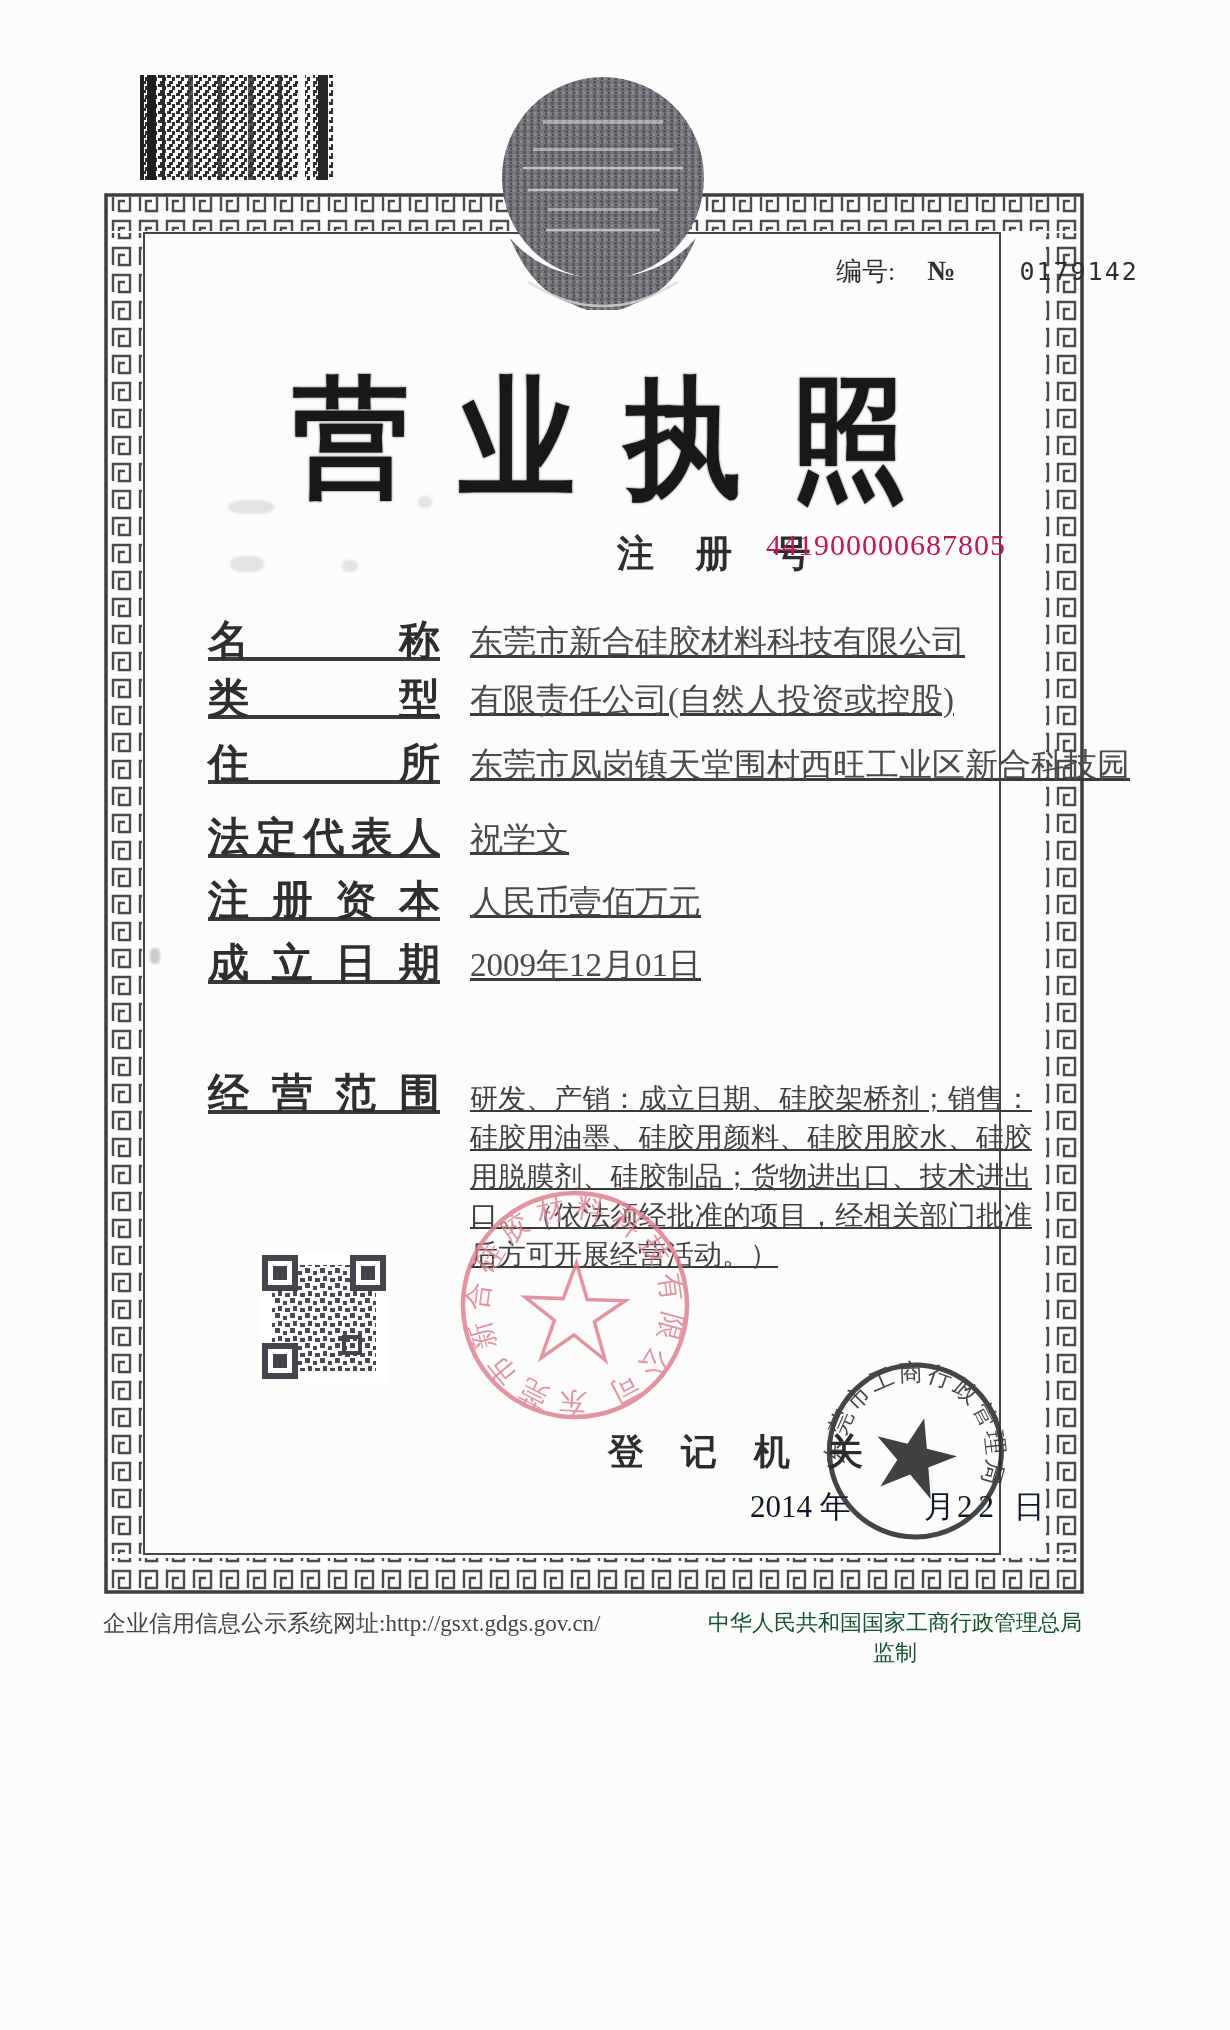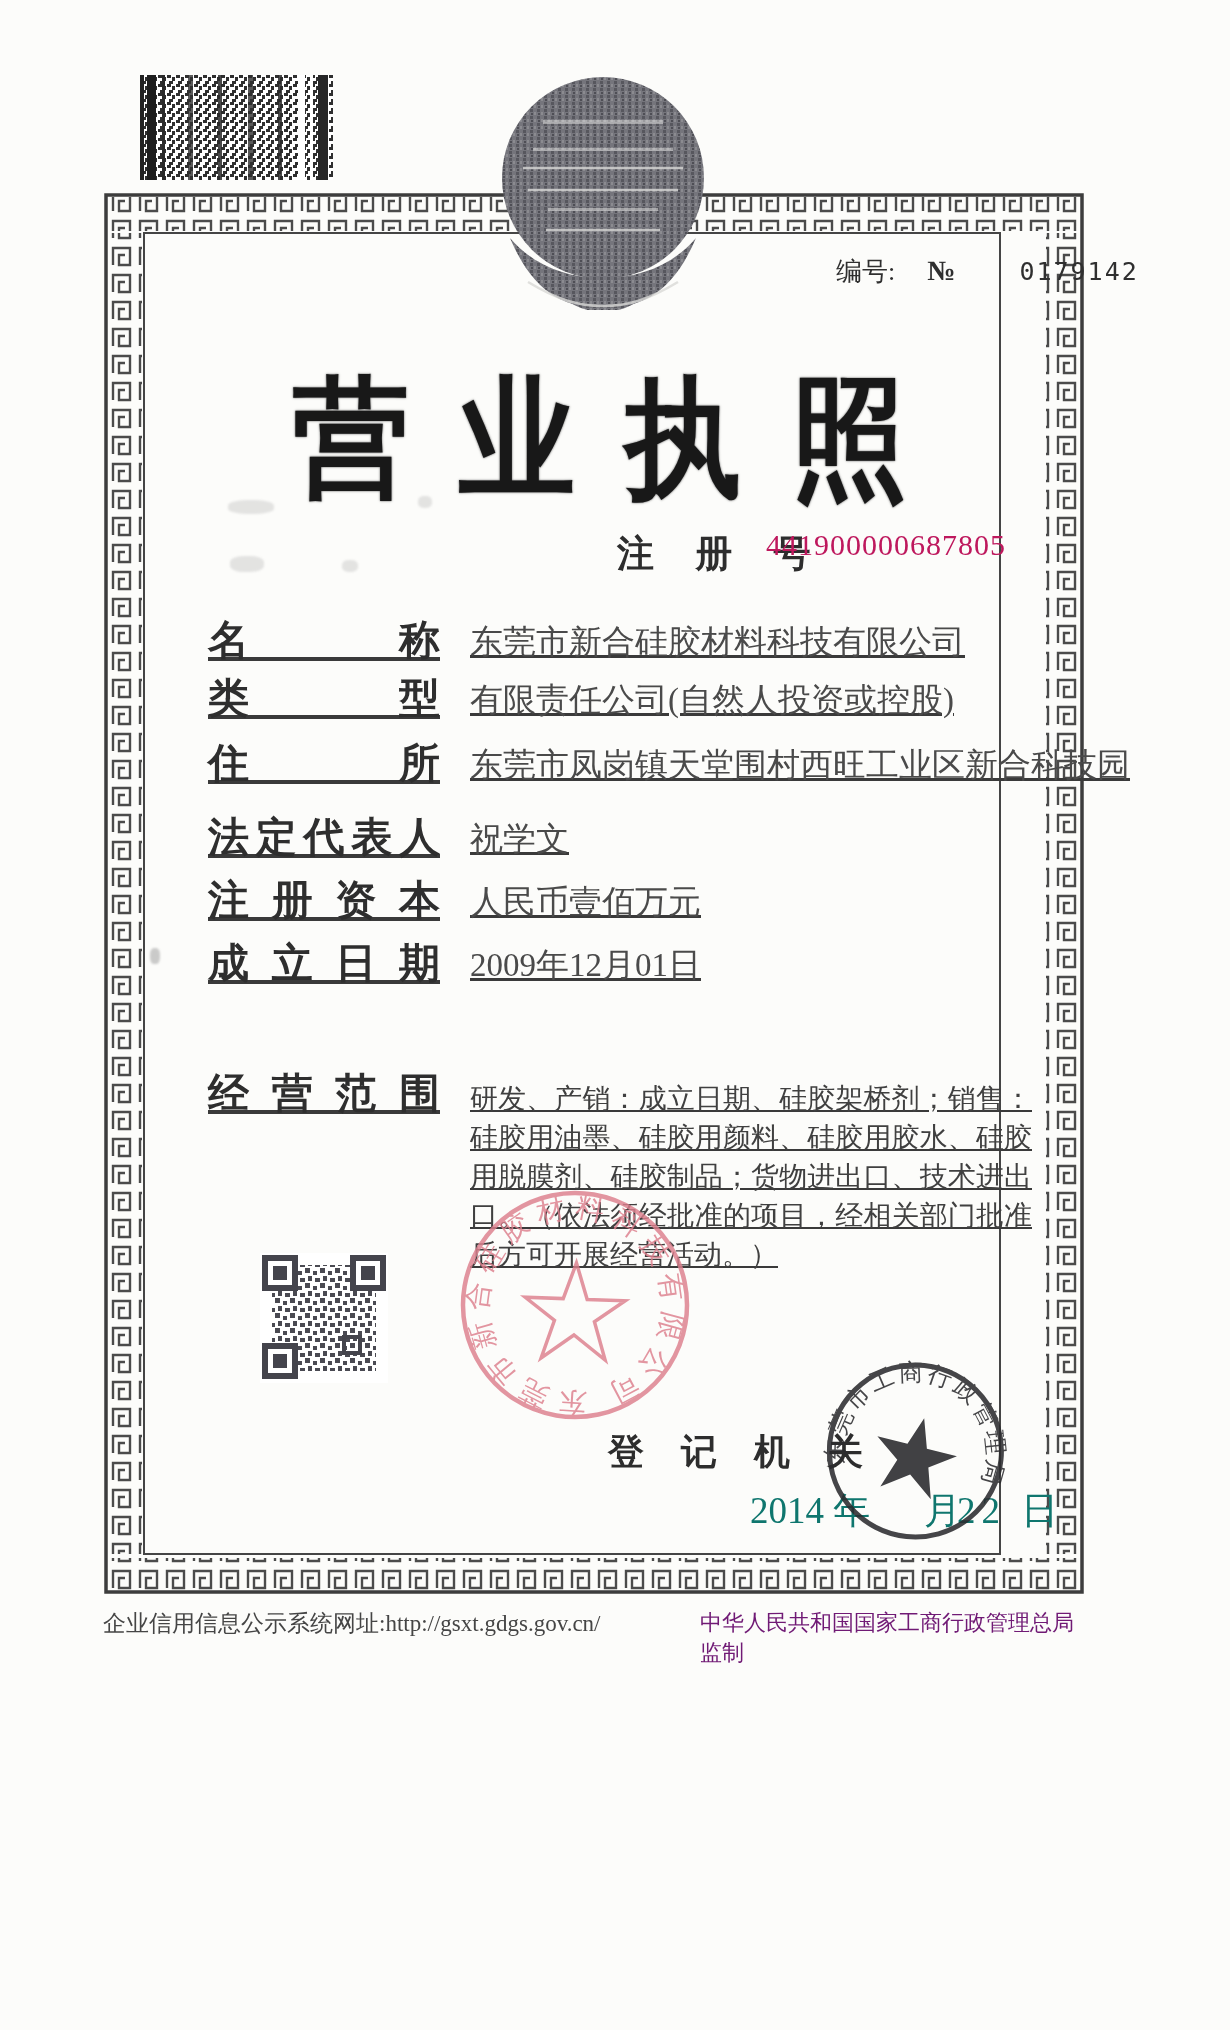--- a/index.html
+++ b/index.html
@@ -18,27 +18,27 @@
   #regno-label{left:617px;top:529px;font-size:37px;font-weight:600;color:#2d2d2d;letter-spacing:16px;white-space:pre;}
   #regno-value{left:766px;top:528px;font-size:30px;color:#be185d;letter-spacing:1px;}
   
   .row{position:absolute;left:208px;display:flex;align-items:flex-start;text-decoration:underline;}
   .flabel{width:232px;font-size:41px;font-weight:600;color:#2e2e2e;
           text-align:justify;text-align-last:justify;margin-right:30px;line-height:1.1;flex:none;}
   .fvalue{font-size:33px;color:#4a4a4a;line-height:1.2;padding-top:5px;}
   .fvalue.small{font-size:28px;line-height:39px;width:562px;text-align:justify;padding-top:8px;color:#404040;}
   
   #registrar{left:608px;top:1428px;font-size:36px;font-weight:600;letter-spacing:14px;color:#2d2d2d;white-space:pre;}
-  .dtxt{font-size:37px;color:#0f766e;}
+  .dtxt{font-size:31px;color:#0f172a;}
   #date-year{left:750px;top:1486px;}
   #date-month{left:924px;top:1486px;}
   #date-day{left:957px;top:1486px;letter-spacing:6px;}
   
   #footer-left{left:103px;top:1608px;font-size:23px;color:#454545;}
-  #footer-right{left:700px;top:1608px;width:390px;text-align:left;font-size:22px;color:#701a75;}
+  #footer-right{left:700px;top:1608px;width:390px;text-align:center;font-size:22px;color:#14532d;}
   
   .smudge{position:absolute;background:#9a9a9a;opacity:.25;border-radius:40%;filter:blur(1px);}
   svg text{font-family:"Liberation Serif","DejaVu Serif",serif;}
 </style>
 </head>
 <body>
 
 <div id="page">
 
   <svg class="abs" style="left:0;top:0" width="1230" height="2030">

